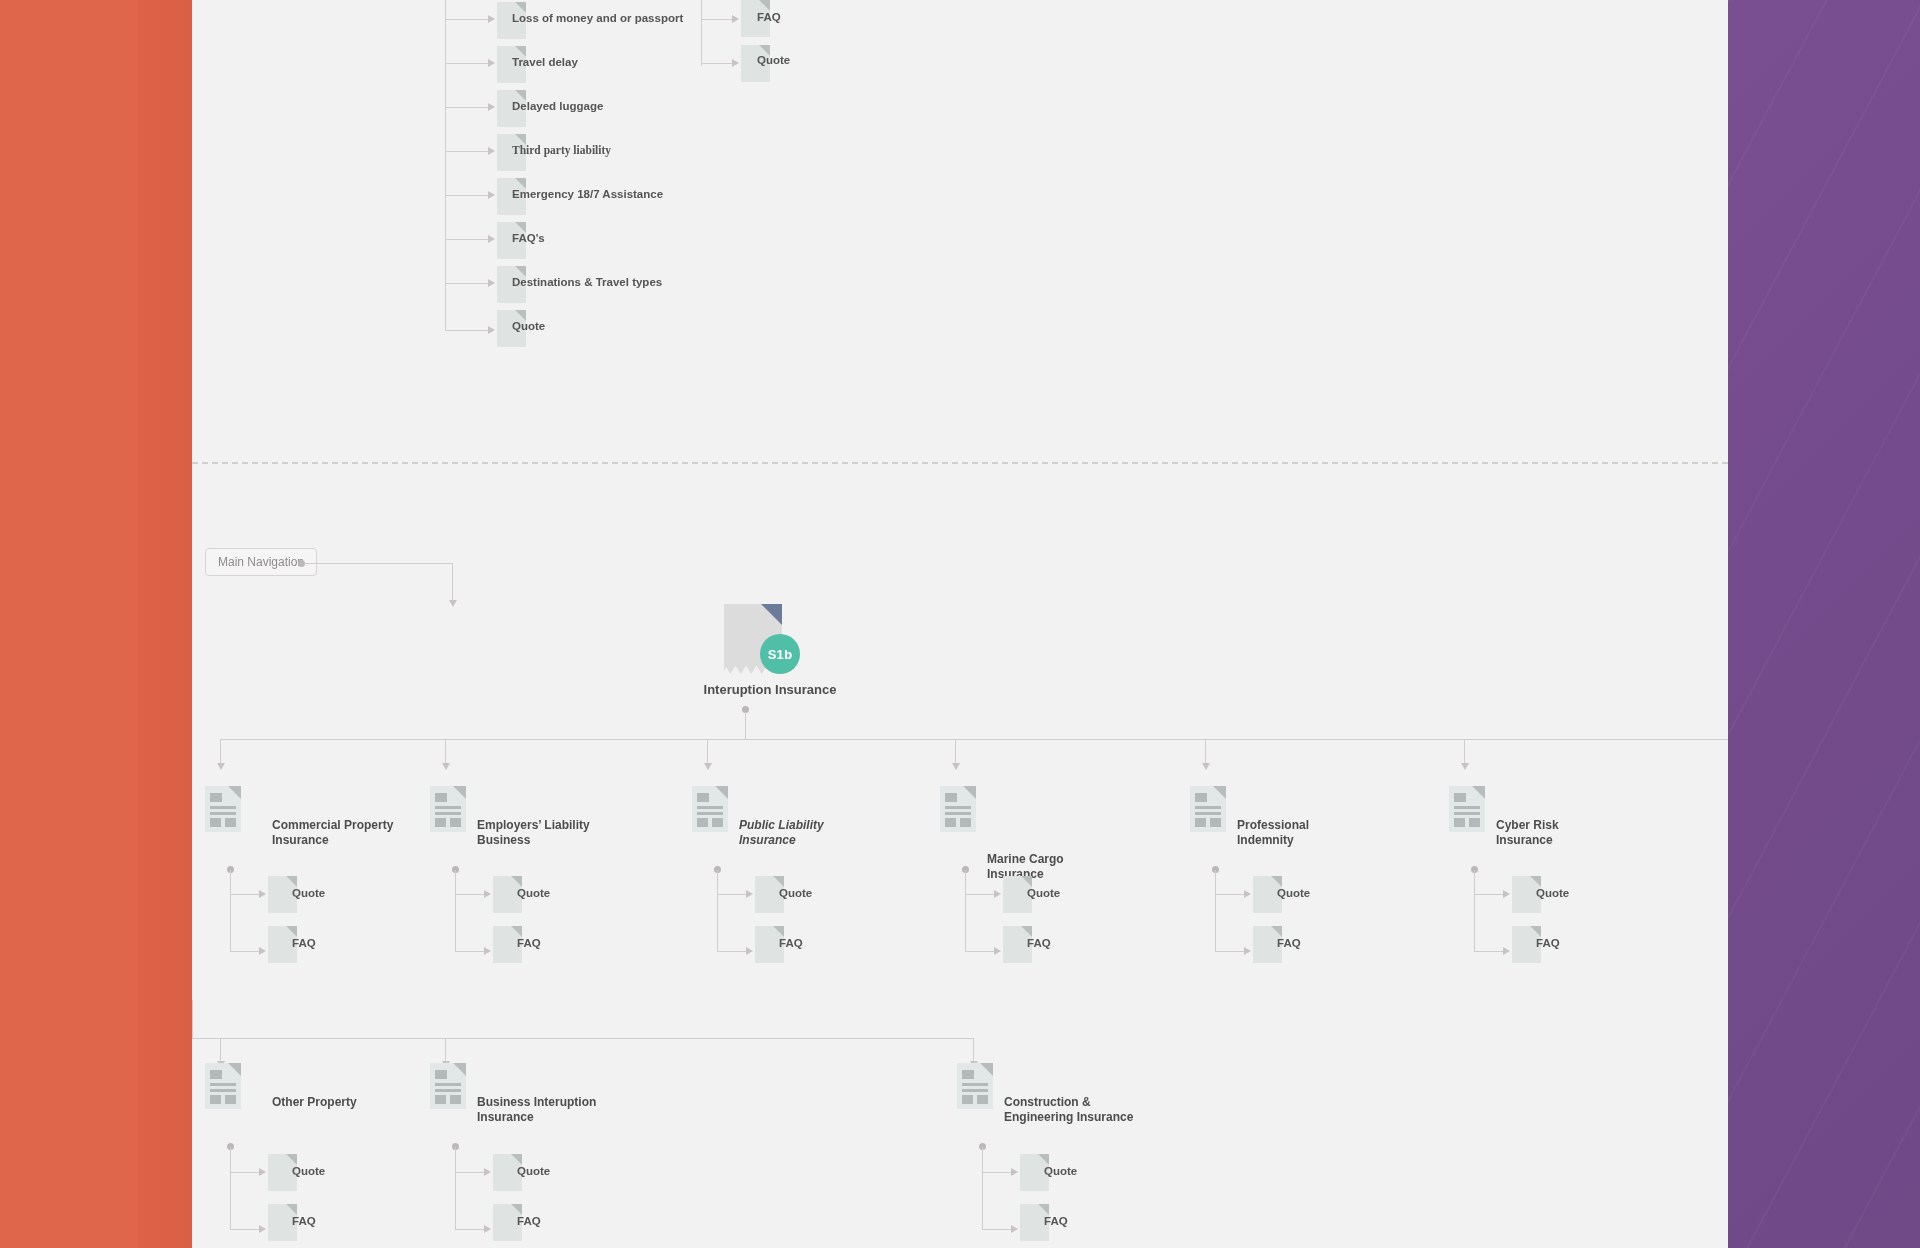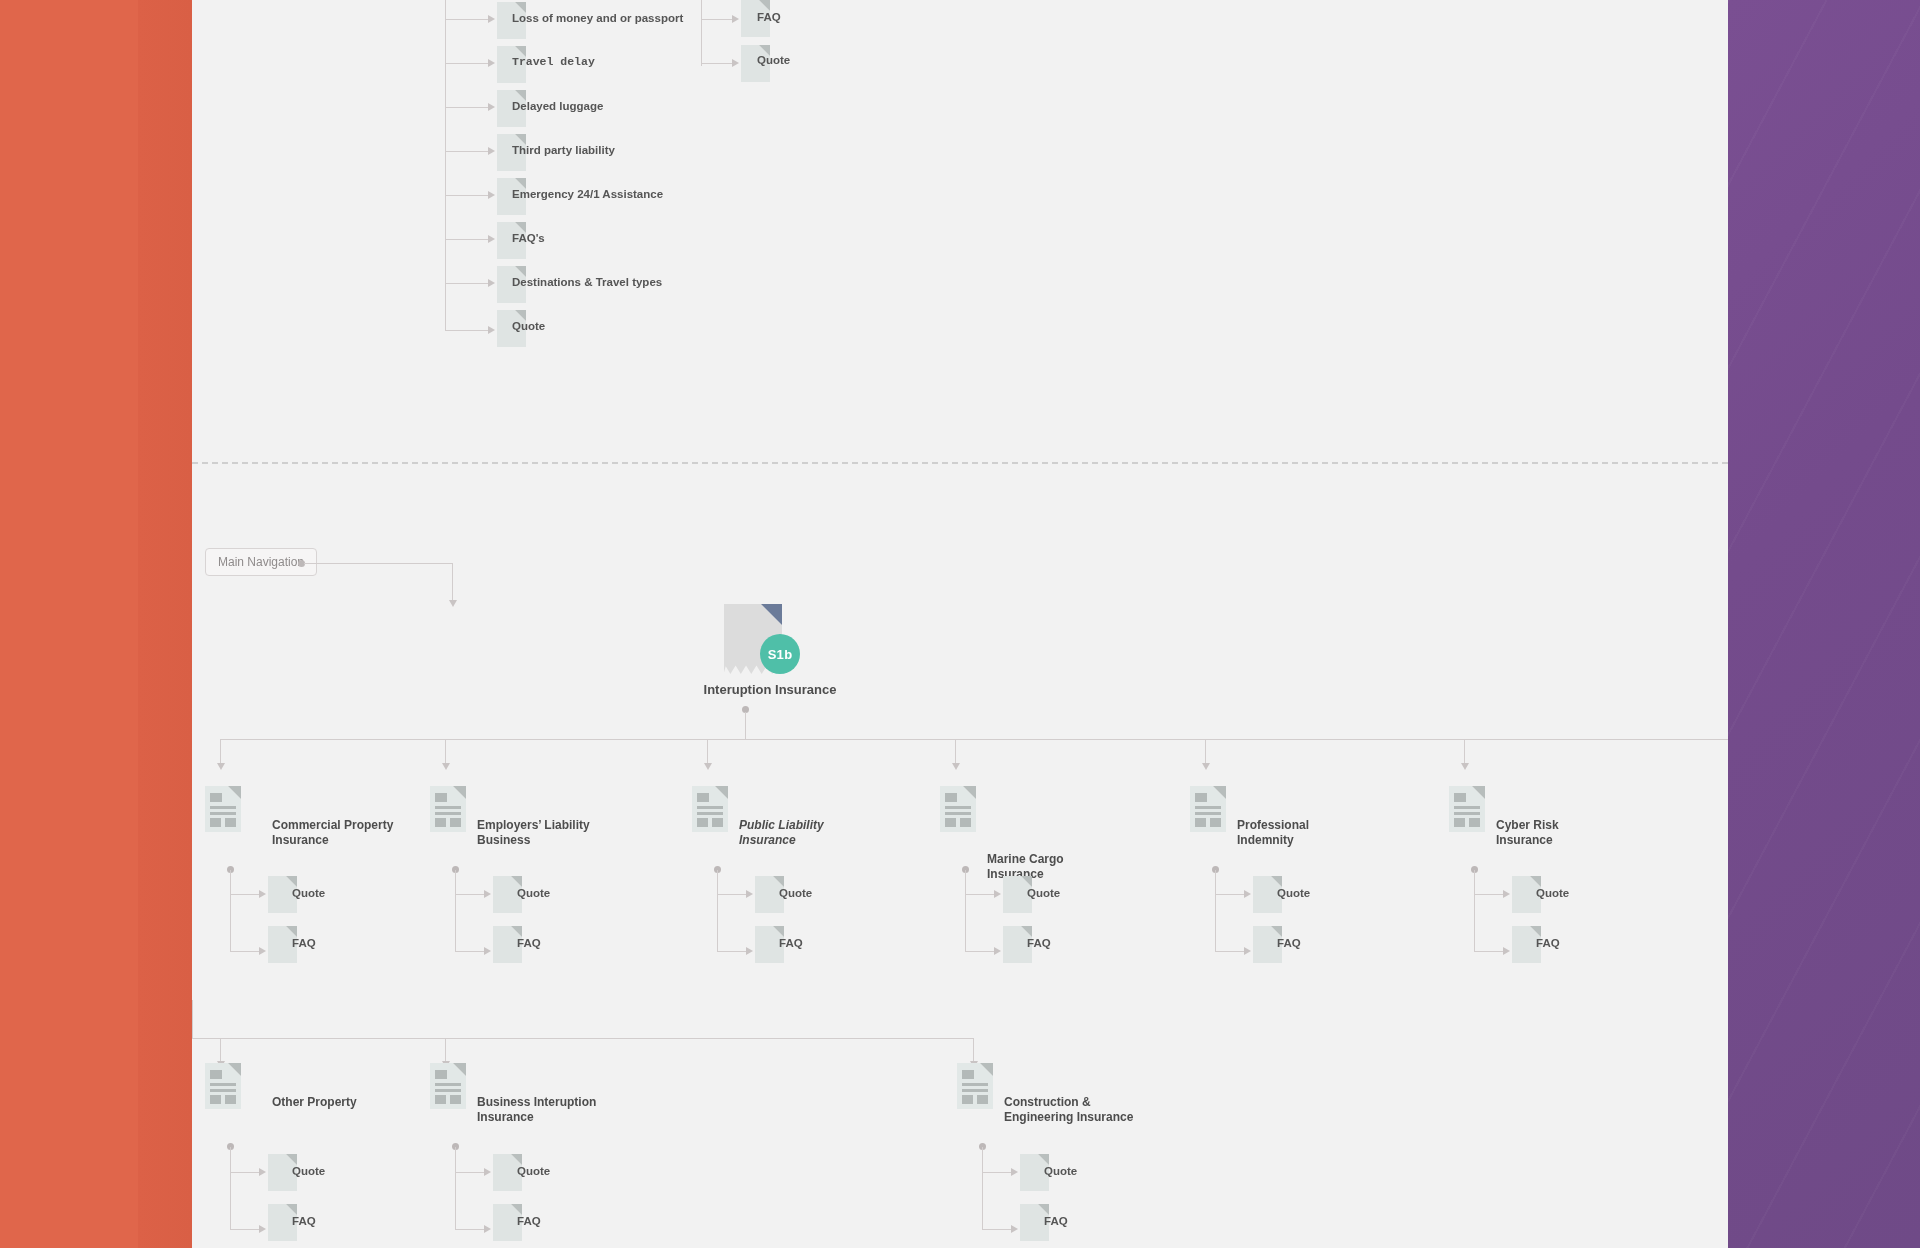--- a/index.html
+++ b/index.html
@@ -156,39 +156,39 @@
       <div>
         <div class="hline" style="left:253px; top:19px; width:44px;"></div>
         <div class="arrow-r" style="left:296px; top:15px;"></div>
         <div class="pg" style="left:305px; top:2px;"></div>
         <div class="lbl-leaf" style="left:320px; top:11px;">Loss of money and or passport</div>
       </div>
       <div>
         <div class="hline" style="left:253px; top:63px; width:44px;"></div>
         <div class="arrow-r" style="left:296px; top:59px;"></div>
         <div class="pg" style="left:305px; top:46px;"></div>
-        <div class="lbl-leaf" style="left:320px; top:55px;font-family:Liberation Mono, monospace;">Travel delay</div>
+        <div class="lbl-leaf" style="left:320px; top:55px;">Travel delay</div>
       </div>
       <div>
         <div class="hline" style="left:253px; top:107px; width:44px;"></div>
         <div class="arrow-r" style="left:296px; top:103px;"></div>
         <div class="pg" style="left:305px; top:90px;"></div>
         <div class="lbl-leaf" style="left:320px; top:99px;">Delayed luggage</div>
       </div>
       <div>
         <div class="hline" style="left:253px; top:151px; width:44px;"></div>
         <div class="arrow-r" style="left:296px; top:147px;"></div>
         <div class="pg" style="left:305px; top:134px;"></div>
-        <div class="lbl-leaf" style="left:320px; top:143px;">Third party liability</div>
+        <div class="lbl-leaf" style="left:320px; top:143px;font-family:Liberation Serif, serif;">Third party liability</div>
       </div>
       <div>
         <div class="hline" style="left:253px; top:195px; width:44px;"></div>
         <div class="arrow-r" style="left:296px; top:191px;"></div>
         <div class="pg" style="left:305px; top:178px;"></div>
-        <div class="lbl-leaf" style="left:320px; top:187px;">Emergency 24/1 Assistance</div>
+        <div class="lbl-leaf" style="left:320px; top:187px;">Emergency 18/7 Assistance</div>
       </div>
       <div>
         <div class="hline" style="left:253px; top:239px; width:44px;"></div>
         <div class="arrow-r" style="left:296px; top:235px;"></div>
         <div class="pg" style="left:305px; top:222px;"></div>
         <div class="lbl-leaf" style="left:320px; top:231px;">FAQ's</div>
       </div>
       <div>
         <div class="hline" style="left:253px; top:283px; width:44px;"></div>
         <div class="arrow-r" style="left:296px; top:279px;"></div>

